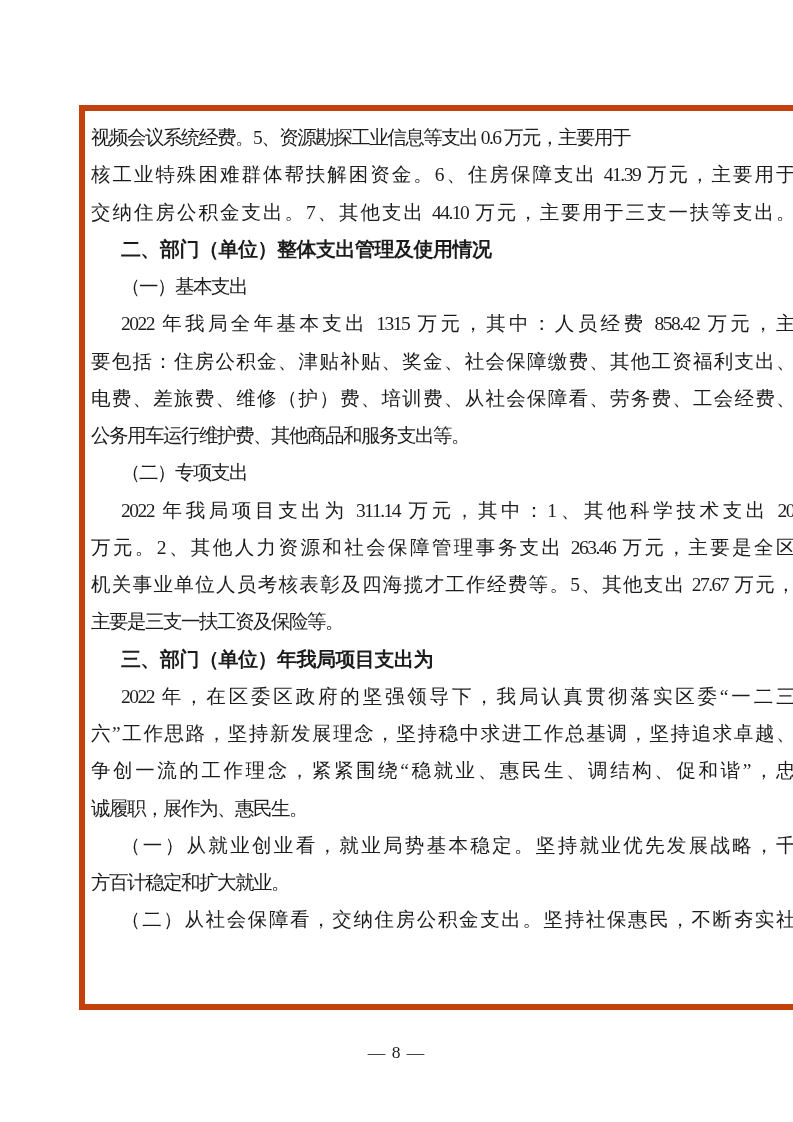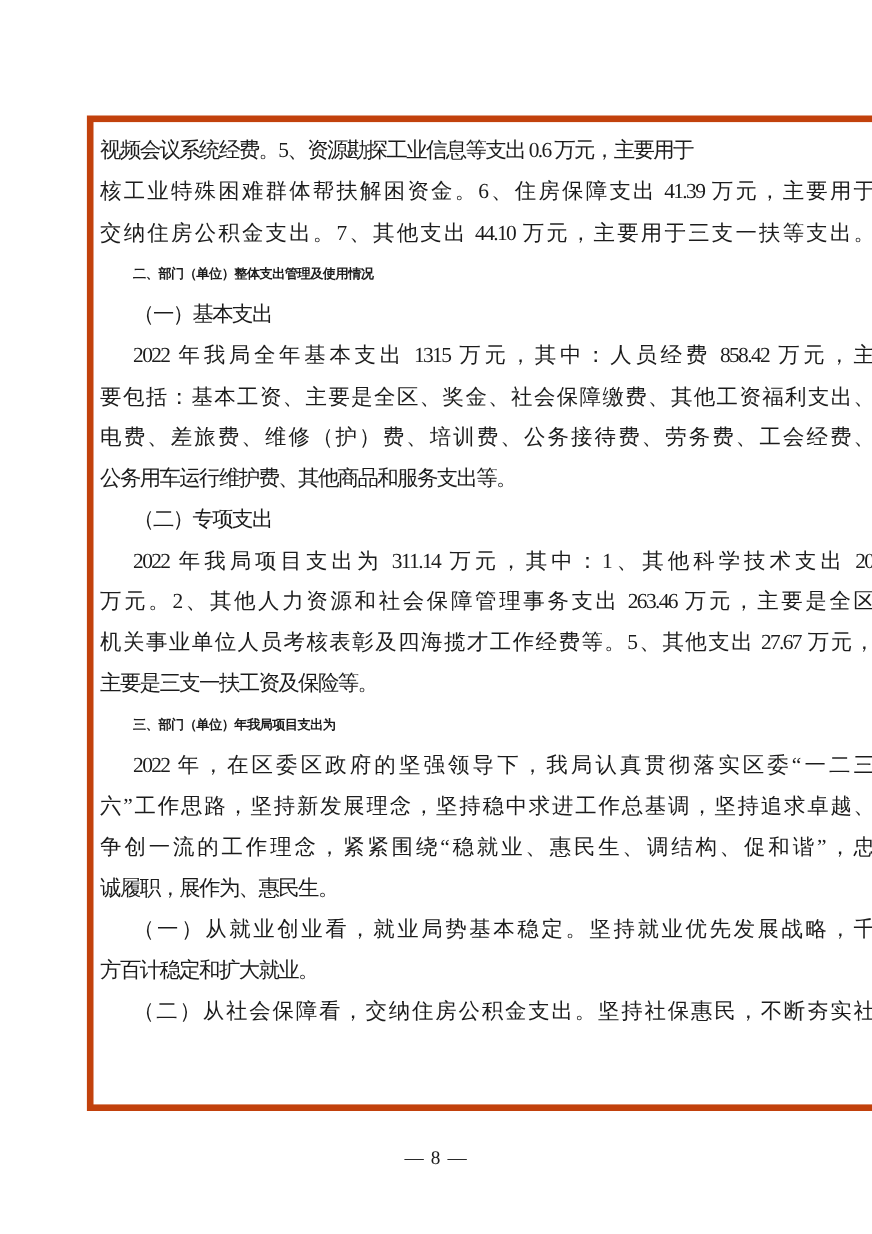--- a/index.html
+++ b/index.html
@@ -44,21 +44,21 @@
     text-align: justify;
     text-align-last: justify;
   }
   .ind {
     text-indent: 30px;
   }
   .h {
     font-family: "Liberation Sans", "DejaVu Sans", sans-serif;
     font-weight: bold;
     letter-spacing: -0.5px;
-    font-size: 12px;
+    font-size: 20px;
   }
   .page-number {
     position: absolute;
     left: 0;
     top: 1042px;
     width: 793px;
     text-align: center;
     font-size: 17.5px;
     letter-spacing: 1px;
     color: #1c1c1c;
@@ -69,22 +69,22 @@
 
 <div class="page">
 
   <div class="content-box">
     <div class="ln">视频会议系统经费。5、资源勘探工业信息等支出 0.6 万元，主要用于</div>
     <div class="ln j">核工业特殊困难群体帮扶解困资金。6、住房保障支出 41.39 万元，主要用于</div>
     <div class="ln j">交纳住房公积金支出。7、其他支出 44.10 万元，主要用于三支一扶等支出。</div>
     <div class="ln ind h">二、部门（单位）整体支出管理及使用情况</div>
     <div class="ln ind">（一）基本支出</div>
     <div class="ln ind j">2022 年我局全年基本支出 1315 万元，其中：人员经费 858.42 万元，主</div>
-    <div class="ln j">要包括：基本工资、主要是全区、奖金、社会保障缴费、其他工资福利支出、</div>
-    <div class="ln j">电费、差旅费、维修（护）费、培训费、公务接待费、劳务费、工会经费、</div>
+    <div class="ln j">要包括：住房公积金、津贴补贴、奖金、社会保障缴费、其他工资福利支出、</div>
+    <div class="ln j">电费、差旅费、维修（护）费、培训费、从社会保障看、劳务费、工会经费、</div>
     <div class="ln">公务用车运行维护费、其他商品和服务支出等。</div>
     <div class="ln ind">（二）专项支出</div>
     <div class="ln ind j">2022 年我局项目支出为 311.14 万元，其中：1、其他科学技术支出 20</div>
     <div class="ln j">万元。2、其他人力资源和社会保障管理事务支出 263.46 万元，主要是全区</div>
     <div class="ln j">机关事业单位人员考核表彰及四海揽才工作经费等。5、其他支出 27.67 万元，</div>
     <div class="ln">主要是三支一扶工资及保险等。</div>
     <div class="ln ind h">三、部门（单位）年我局项目支出为</div>
     <div class="ln ind j">2022 年，在区委区政府的坚强领导下，我局认真贯彻落实区委“一二三</div>
     <div class="ln j">六”工作思路，坚持新发展理念，坚持稳中求进工作总基调，坚持追求卓越、</div>
     <div class="ln j">争创一流的工作理念，紧紧围绕“稳就业、惠民生、调结构、促和谐”，忠</div>

